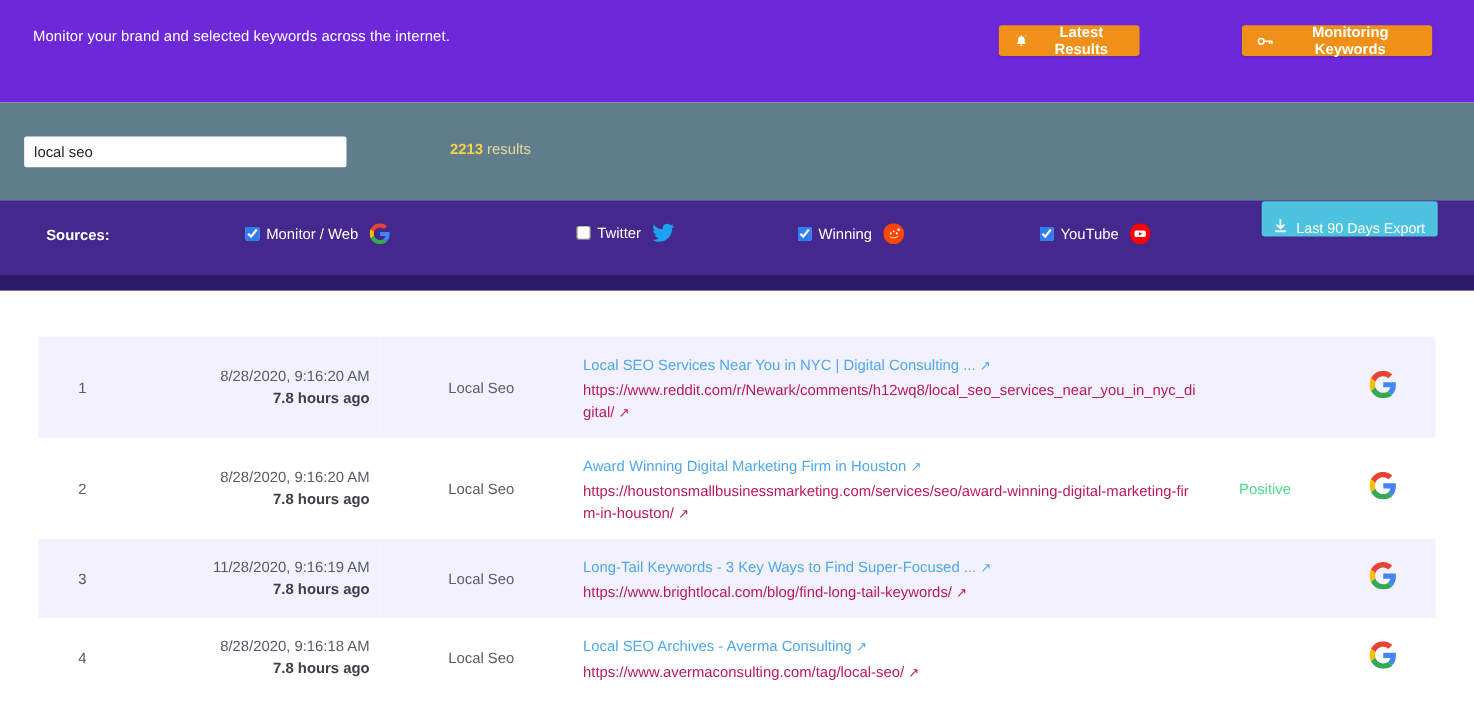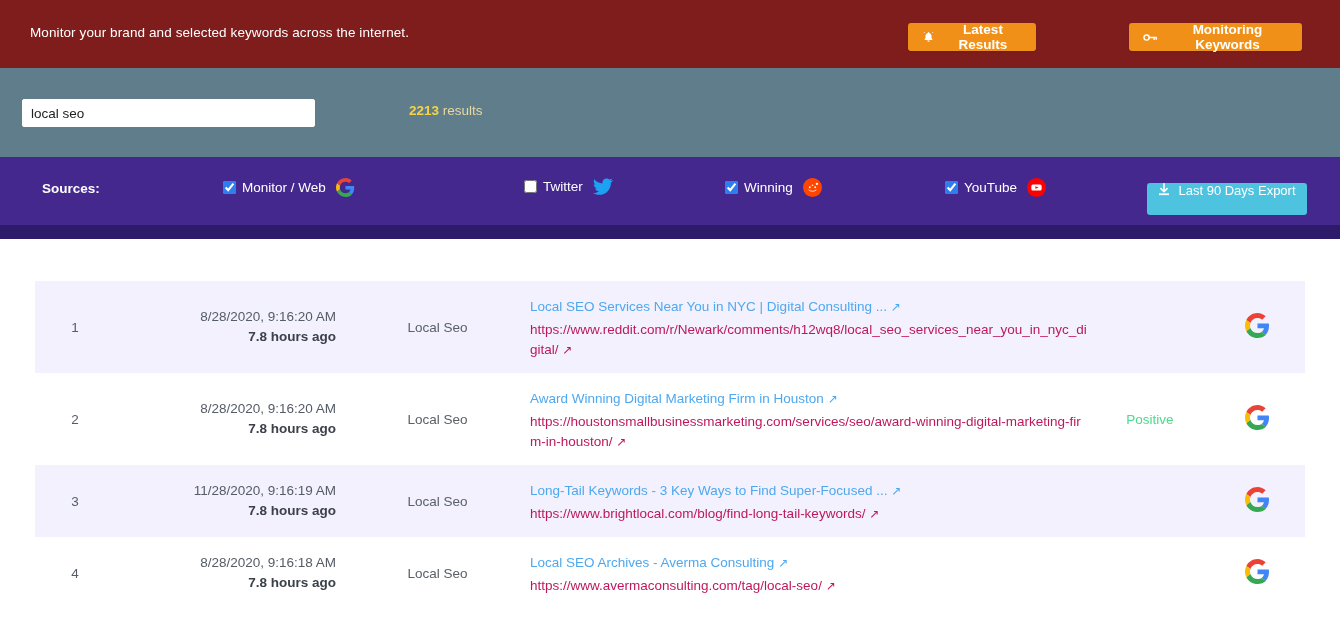--- a/index.html
+++ b/index.html
@@ -6,22 +6,22 @@
   html, body {
     width: 1340px; height: 640px;
     background: #ffffff;
     font-family: "Liberation Sans", sans-serif;
     overflow: hidden;
   }
 
   
   .top-header {
     position: relative;
-    height: 68px;
-    background: #7f1d1d;
+    height: 93px;
+    background: #6d28d9;
     display: flex;
     align-items: center;
   }
   .tagline {
     position: absolute;
     left: 30px;
     top: 25px;
     color: #ffffff;
     font-size: 13.5px;
     letter-spacing: .1px;
@@ -160,21 +160,21 @@
   .export-btn {
     position: absolute;
     left: 1147px; top: 183px;
     width: 160px; height: 32px;
     background: #4ec3e0;
     border: none;
     border-radius: 3px;
     color: #ffffff;
     font-size: 13px;
     font-family: "Liberation Sans", sans-serif;
-    display: flex; align-items: flex-start; justify-content: center;
+    display: flex; align-items: flex-end; justify-content: center;
     gap: 8px;
     cursor: pointer;
     z-index: 5;
   }
 
   
   .results-area { position: relative; background: #ffffff; }
   .res-table {
     position: absolute;
     left: 35px; top: 42px;

